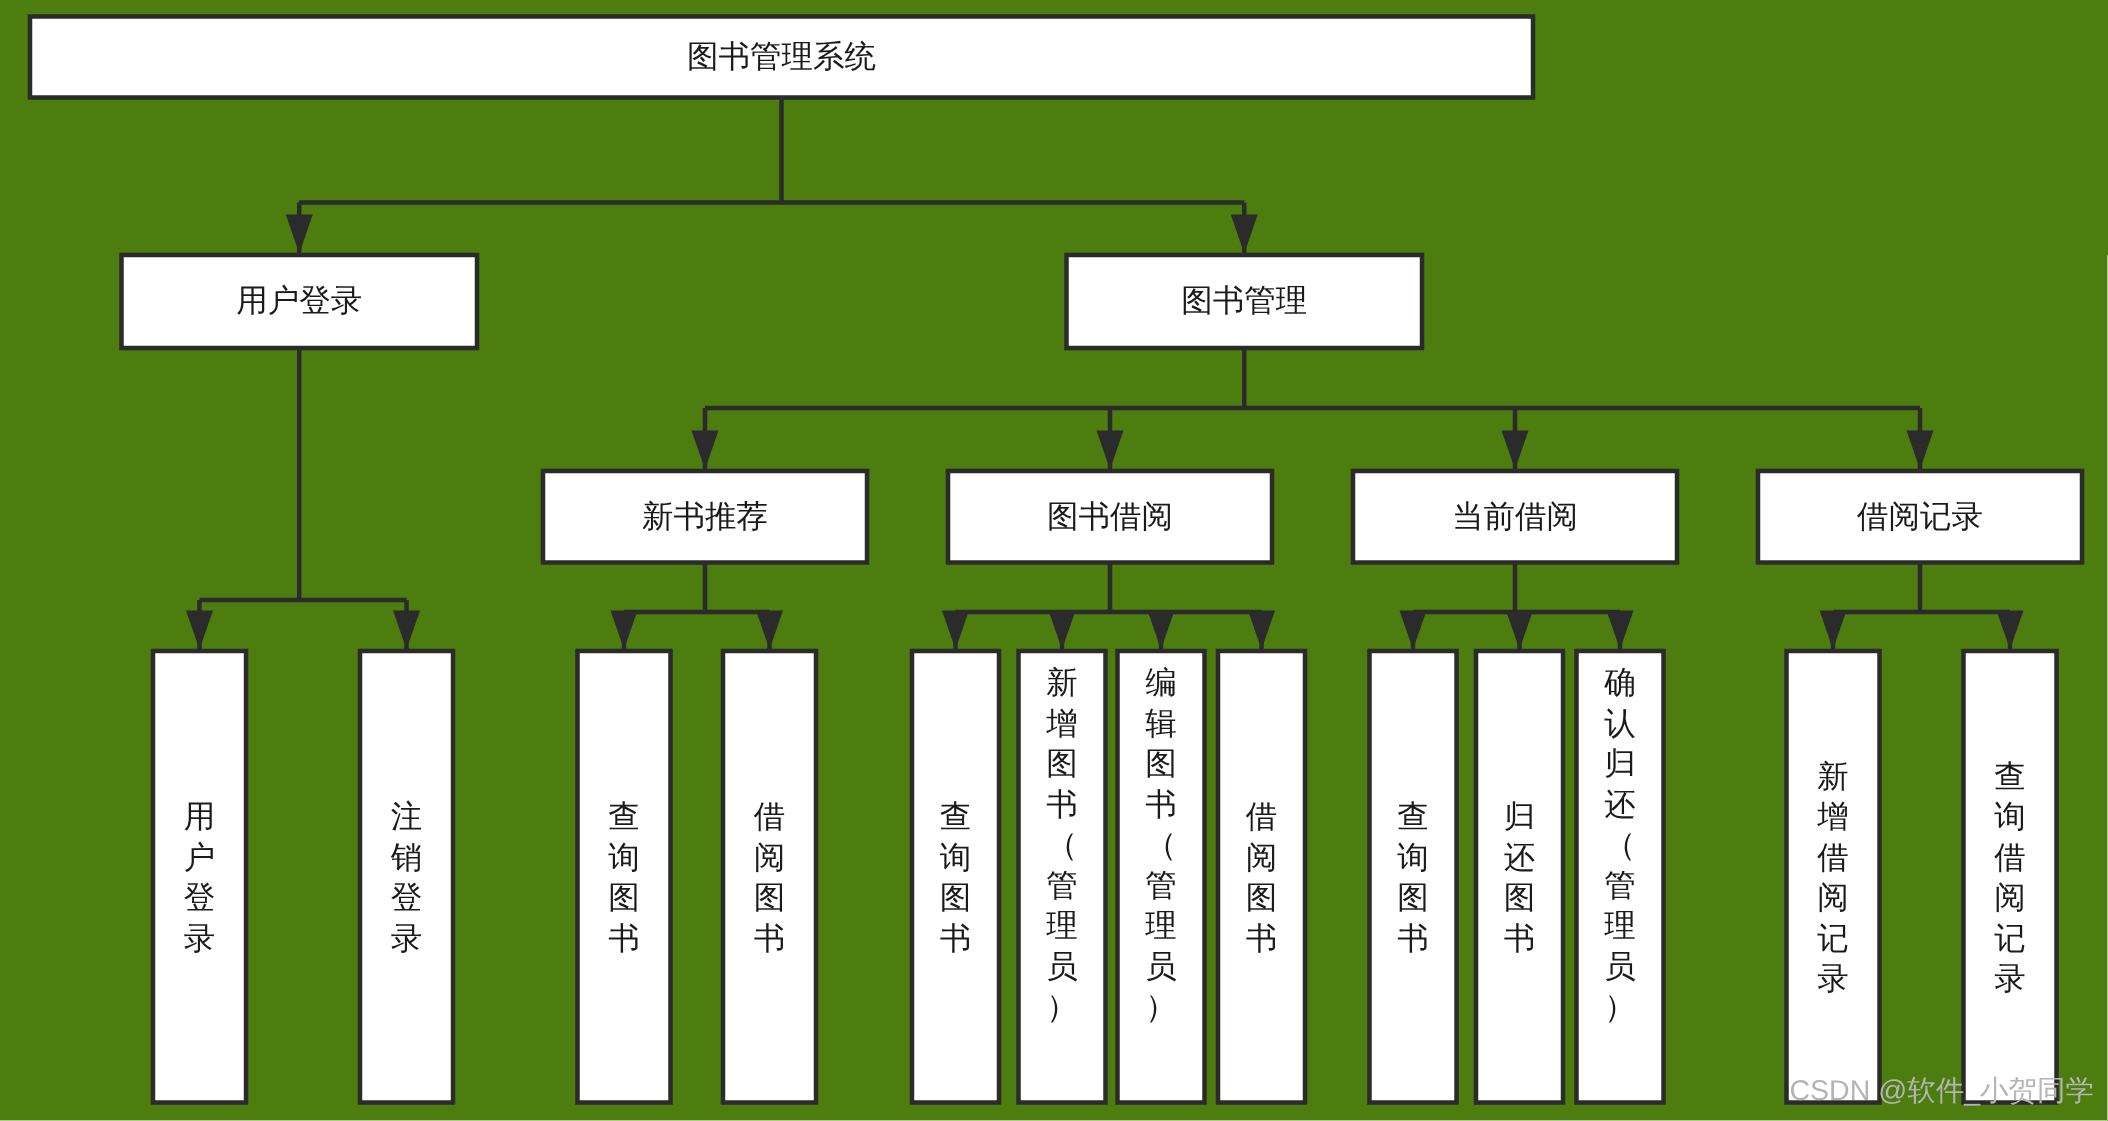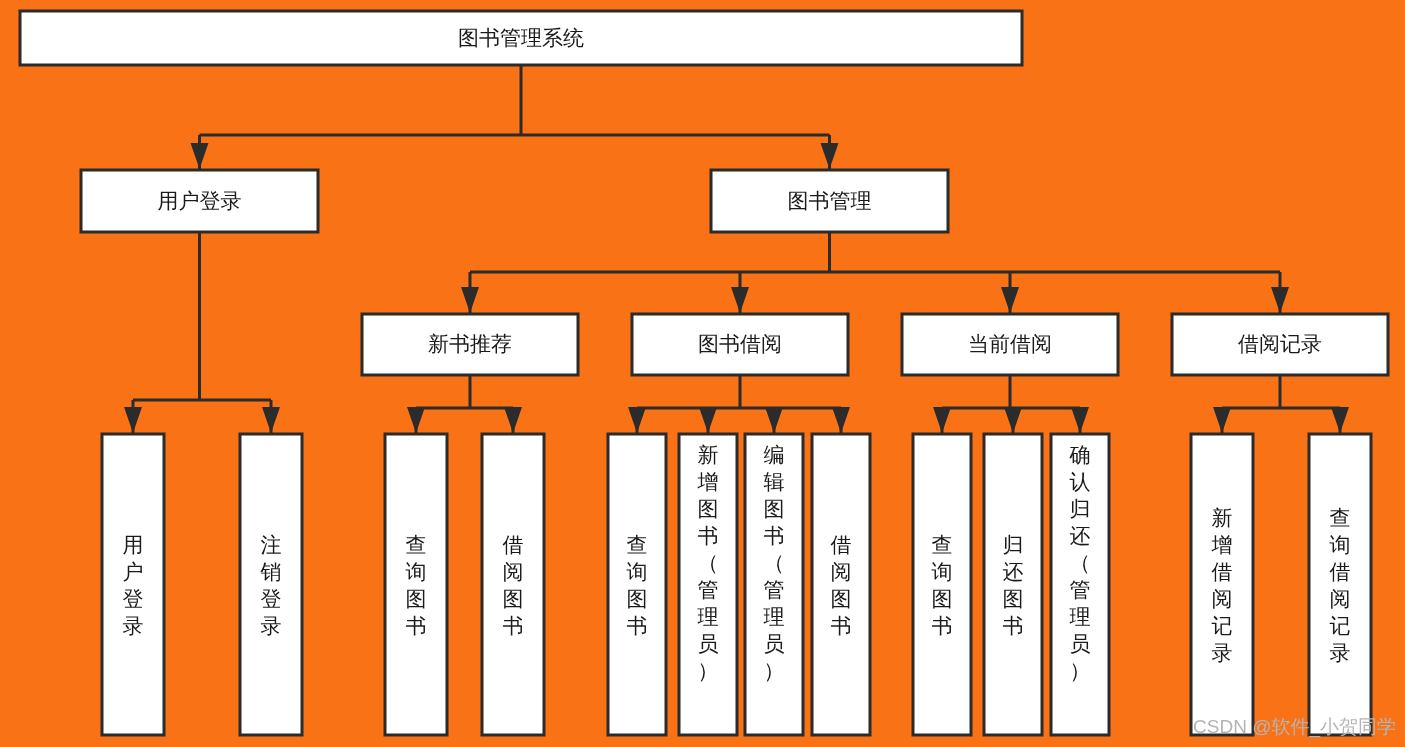--- a/index.html
+++ b/index.html
@@ -10,21 +10,21 @@
   body {
     width: 1405px;
     height: 747px;
     font-family: "Liberation Sans", "DejaVu Sans", sans-serif;
     overflow: hidden;
   }
   #diagram-root {
     position: relative;
     width: 1405px;
     height: 747px;
-    background: #f97316;
+    background: #4d7c0f;
   }
   svg.diagram {
     position: absolute;
     left: 0;
     top: 0;
     width: 1405px;
     height: 747px;
   }
   .node-box {
     fill: #ffffff;

